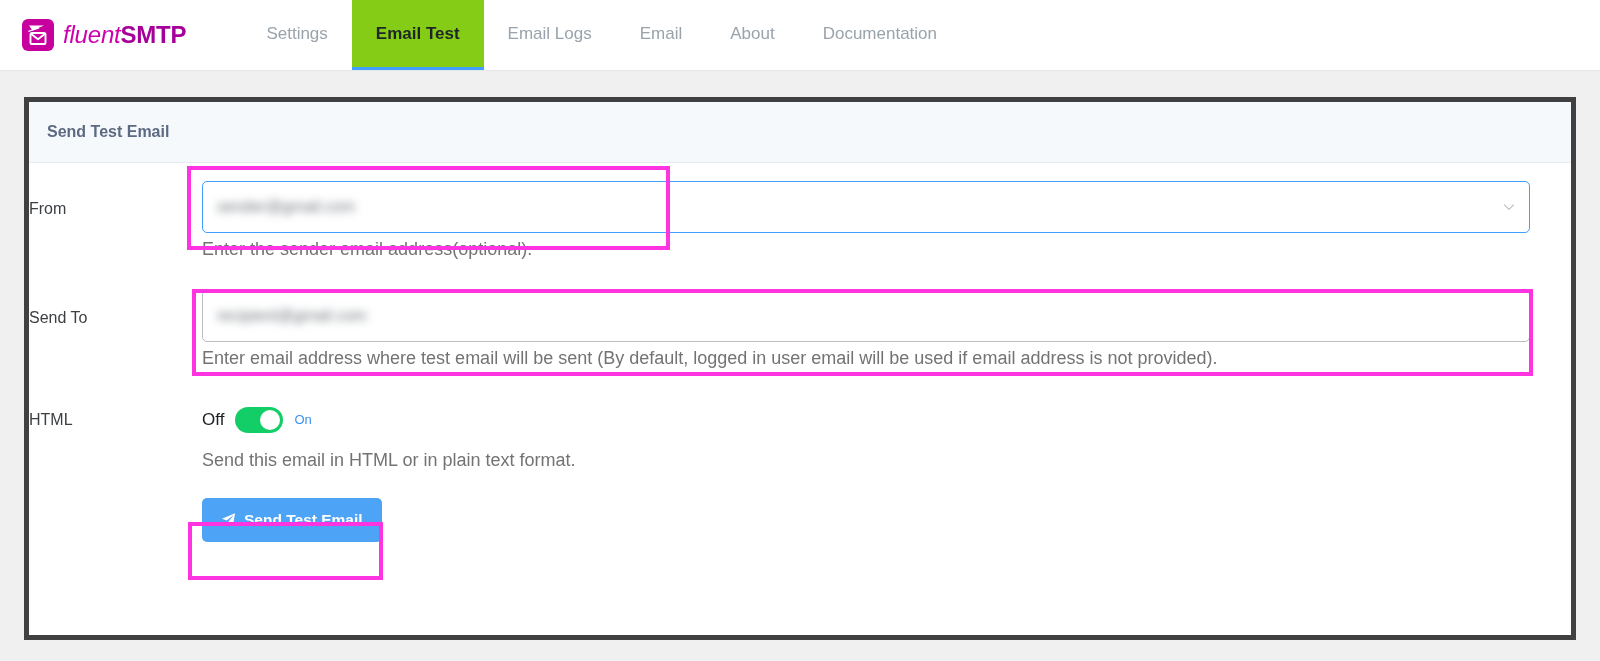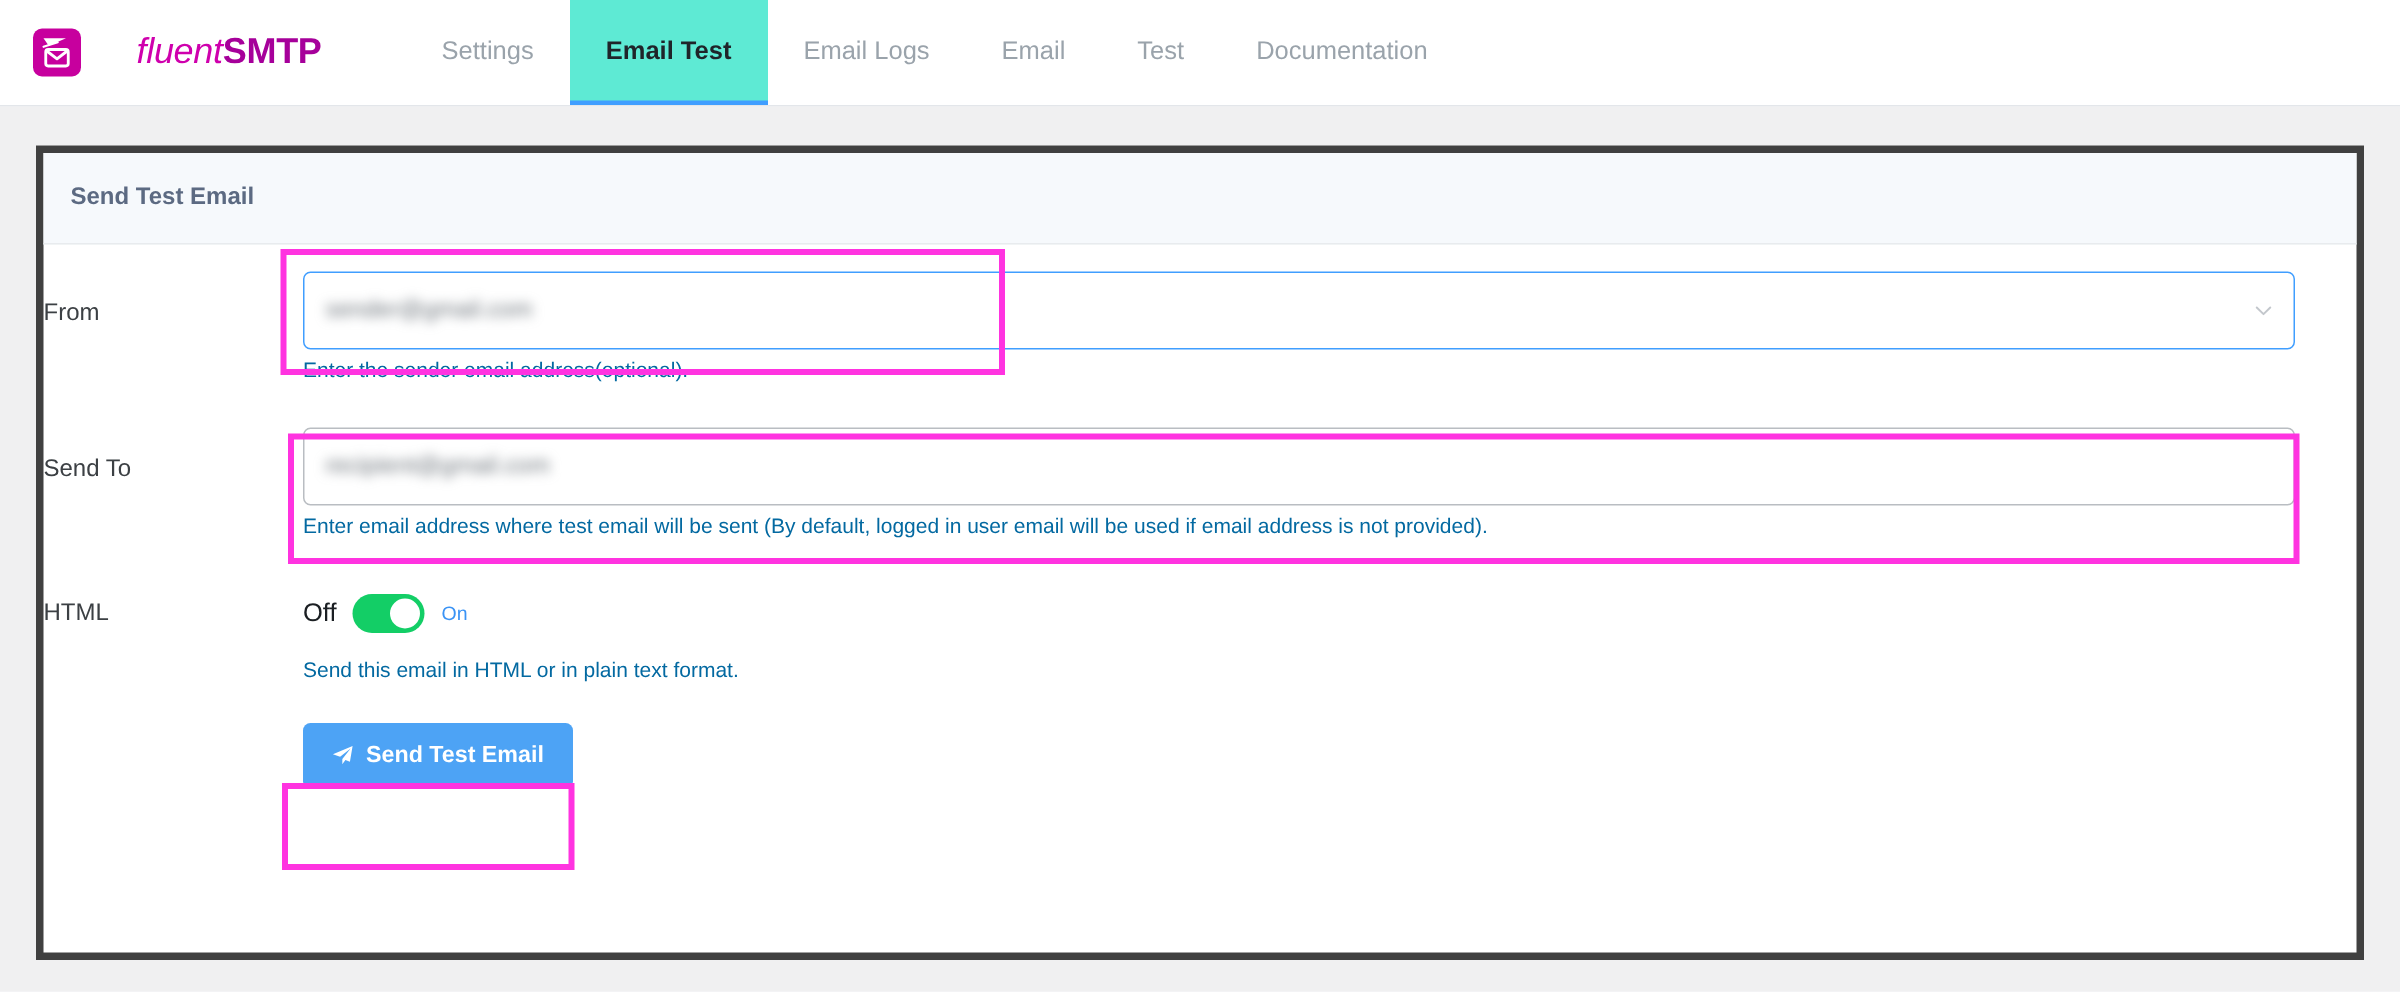--- a/index.html
+++ b/index.html
@@ -35,41 +35,41 @@
     border-radius: 6px;
   }
   .brand-icon svg { position: absolute; inset: 0; }
   .brand-text {
     font-size: 24px;
     letter-spacing: -0.2px;
     white-space: nowrap;
     line-height: 1;
   }
   .brand-text .lt {
-    font-style: italic; font-weight: 400; color: #cf00ad; margin-left: 28px;
+    font-style: italic; font-weight: 400; color: #cf00ad;
   }
   .brand-text .rt {
     font-weight: 700; color: #a6009a; font-style: normal;
   }
 
   .nav { display: flex; align-items: stretch; margin-left: 38px; }
   .nav-item {
     display: flex; align-items: center;
     padding: 0 24px;
     font-size: 17px;
     color: #9aa3ab;
     white-space: nowrap;
     cursor: pointer;
     border-bottom: 3px solid transparent;
     background: transparent;
   }
   .nav-item.active {
     color: #1f2429;
     font-weight: 700;
-    background: #5eead4;
+    background: #84cc16;
     border-bottom-color: #409eff;
   }
 
   
   .card {
     position: absolute;
     left: 24px; top: 97px;
     width: 1552px; height: 543px;
     background: #ffffff;
     border: 5px solid #404040;
@@ -90,22 +90,22 @@
   .row { display: flex; align-items: flex-start; }
   .row-label {
     width: 173px;
     flex: 0 0 173px;
     font-size: 16px;
     color: #3c4044;
     text-align: left;
   }
   .row-field { flex: 1 1 auto; position: relative; }
   .help {
-    font-size: 14px;
-    color: #0369a1;
+    font-size: 18px;
+    color: #737373;
     line-height: 1.35;
     margin-top: 4px;
   }
 
   
   #row-from { margin-top: 18px; }
   #row-from .row-label { padding-top: 19px; }
   .select-box {
     position: relative;
     width: 1328px;
@@ -210,21 +210,21 @@
     <span class="brand-text">
       <span class="lt">fluent</span><span class="rt">SMTP</span>
     </span>
   </div>
 
   <div class="nav">
     <div class="nav-item">Settings</div>
     <div class="nav-item active">Email Test</div>
     <div class="nav-item">Email Logs</div>
     <div class="nav-item">Email</div>
-    <div class="nav-item">Test</div>
+    <div class="nav-item">About</div>
     <div class="nav-item">Documentation</div>
   </div>
 </div>
 
 <div class="card">
 
   <div class="card-head">
     <span class="card-head-title">Send Test Email</span>
   </div>
 

